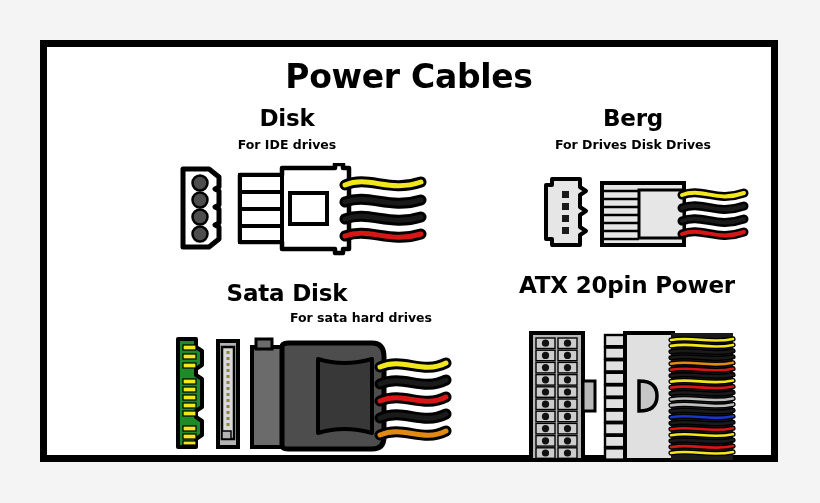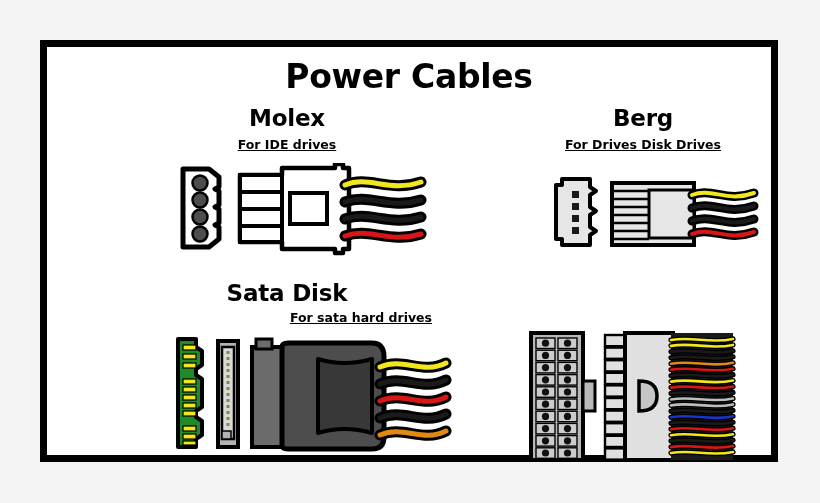--- a/index.html
+++ b/index.html
@@ -54,35 +54,34 @@
     white-space: nowrap;
   }
   .sec-sub {
     position: absolute;
     width: 100%;
     text-align: center;
     font-size: 12.5px;
     font-weight: bold;
     color: #000;
     white-space: nowrap;
-    text-decoration: underline;
   }
   svg { display: block; }
   .art { position: absolute; }
 </style>
 </head>
 <body>
 
 <div id="canvas">
   <div id="frame">
 
     <div class="title">Power Cables</div>
 
     <div class="section" style="left:100px; top:58px; width:280px; height:160px;">
-      <div class="sec-title" style="top:0;">Molex</div>
+      <div class="sec-title" style="top:0;">Disk</div>
       <div class="sec-sub" style="top:32px;">For IDE drives</div>
 
       <div class="art" style="left:30px; top:58px;">
         <svg width="250" height="105" viewBox="0 0 250 105">
 
           <g>
             <path d="M6,6 L32,6 L42,14 L42,24 L38,26 L42,28 L42,42 L38,44 L42,46 L42,60 L38,62 L42,64 L42,76 L32,84 L6,84 Z" fill="#ffffff" stroke="#000000" stroke-width="5" stroke-linejoin="round"></path>
             <circle cx="23" cy="20" r="7.5" fill="#4d4d4d" stroke="#000" stroke-width="2.5"></circle>
             <circle cx="23" cy="37" r="7.5" fill="#4d4d4d" stroke="#000" stroke-width="2.5"></circle>
             <circle cx="23" cy="54" r="7.5" fill="#4d4d4d" stroke="#000" stroke-width="2.5"></circle>
@@ -105,21 +104,21 @@
             <path d="M168,39 C192,30 212,47 244,37" stroke="#1a1a1a" stroke-width="5"></path>
             <path d="M168,56 C192,47 212,64 244,54" stroke="#000" stroke-width="11"></path>
             <path d="M168,56 C192,47 212,64 244,54" stroke="#1a1a1a" stroke-width="5"></path>
             <path d="M168,73 C192,64 212,81 244,71" stroke="#000" stroke-width="11"></path>
             <path d="M168,73 C192,64 212,81 244,71" stroke="#d81616" stroke-width="5"></path>
           </g>
         </svg>
       </div>
     </div>
 
-    <div class="section" style="left:456px; top:58px; width:280px; height:160px;">
+    <div class="section" style="left:446px; top:58px; width:280px; height:160px;">
       <div class="sec-title" style="top:0;">Berg</div>
       <div class="sec-sub" style="top:32px;">For Drives Disk Drives</div>
 
       <div class="art" style="left:45px; top:68px;">
         <svg width="215" height="85" viewBox="0 0 215 85">
 
           <g>
             <path d="M8,12 L14,12 L14,6 L42,6 L42,14 L48,18 L42,22 L42,34 L48,38 L42,42 L42,54 L48,58 L42,62 L42,72 L14,72 L14,66 L8,66 Z" fill="#e6e6e6" stroke="#000000" stroke-width="4" stroke-linejoin="round"></path>
             <rect x="24" y="18" width="7" height="7" fill="#1a1a1a"></rect>
             <rect x="24" y="30" width="7" height="7" fill="#1a1a1a"></rect>
@@ -203,20 +202,21 @@
             <path d="M208,85 C232,75 250,93 274,81" stroke="#000" stroke-width="11"></path>
             <path d="M208,85 C232,75 250,93 274,81" stroke="#1a1a1a" stroke-width="5"></path>
             <path d="M208,102 C232,92 250,110 274,98" stroke="#000" stroke-width="11"></path>
             <path d="M208,102 C232,92 250,110 274,98" stroke="#e08a14" stroke-width="5"></path>
           </g>
         </svg>
       </div>
     </div>
 
     <div class="section" style="left:430px; top:225px; width:300px; height:190px;">
+      <div class="sec-title" style="top:0;">ATX 20pin Power</div>
 
       <div class="art" style="left:48px; top:57px;">
         <svg width="250" height="135" viewBox="0 0 250 135">
 
           <g>
             <rect x="6" y="4" width="52" height="127" fill="#b8b8b8" stroke="#000" stroke-width="4"></rect>
             <rect x="58" y="52" width="12" height="30" fill="#b8b8b8" stroke="#000" stroke-width="3"></rect>
             <g id="atx-pins">
                 <rect x="11" y="9" width="19" height="10.5" fill="#cccccc" stroke="#000" stroke-width="1.4"></rect>
                 <circle cx="20.5" cy="14.2" r="3.6" fill="#111111"></circle>

